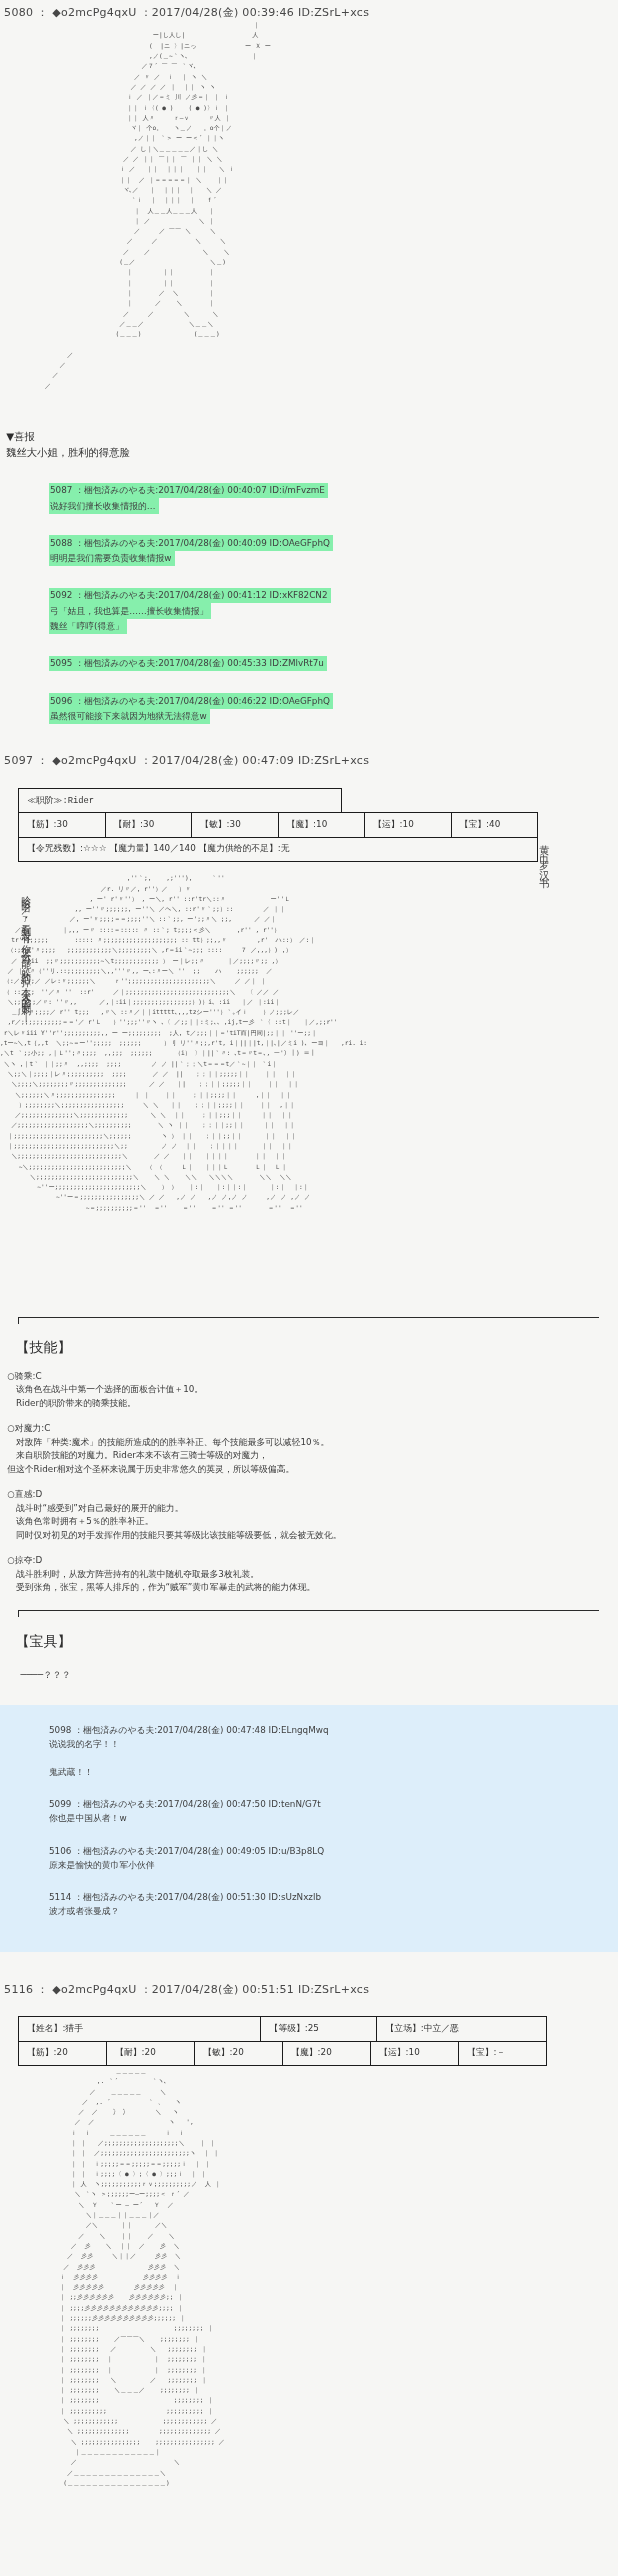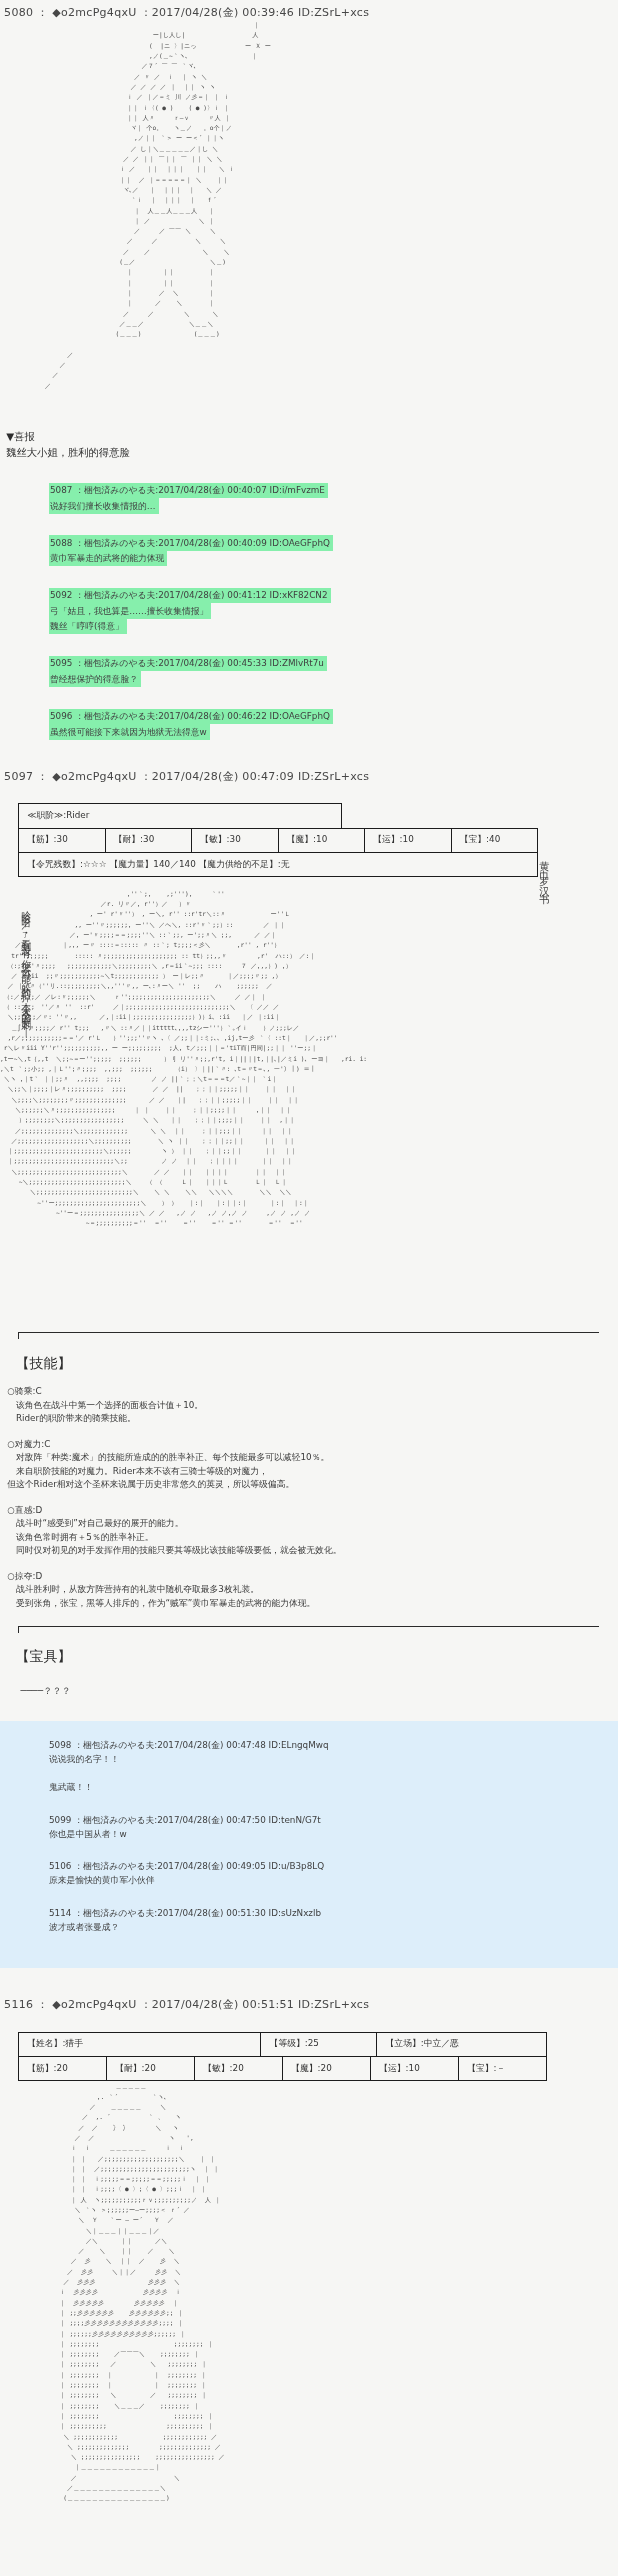--- a/index.html
+++ b/index.html
@@ -13,21 +13,21 @@
   .mreply{margin-bottom:21.6px;}
   .mreply .line{display:block;line-height:14px;}
   .hl{background:#86efac;display:inline-block;padding:0.5px 3.1px 1px 1px;font-size:8.8px;color:#3f3f3f;}
   .section5097,.section5116{position:relative;margin-top:24px;}
   .t{margin:19.6px 0 0 18px;font-size:8.8px;color:#333;}
   .t .tr{display:flex;border-left:1px solid #1c1c1c;border-top:1px solid #1c1c1c;border-right:1px solid #1c1c1c;}
   .t .tr:last-child{border-bottom:1px solid #1c1c1c;}
   .t .td{border-right:1px solid #1c1c1c;padding:5.7px 8.2px;box-sizing:border-box;white-space:nowrap;}
   .t .td:last-child{border-right:none;}
   .t1{width:520px;}
-  .t1 .head{width:62%;}
+  .t1 .head{width:62%;font-family:Liberation Mono, monospace;}
   .t1 .head .td{flex:1;}
   .t2{width:529px;}
   .w-name{flex:0 0 46%;} .w-level{flex:0 0 22%;} .w-align{flex:0 0 32%;}
   .w-eq{flex:1;}
   .w-full{flex:1;}
   .vlabel{position:absolute;right:66px;top:89px;writing-mode:vertical-rl;font-size:10.3px;letter-spacing:8.2px;color:#3c3c3c;}
   .aa2wrap{position:relative;margin-top:11.3px;height:428px;}
   .dlg{position:absolute;left:15.5px;top:14.4px;writing-mode:vertical-rl;font-size:9.8px;line-height:21.6px;letter-spacing:3.6px;color:#383838;}
   .aa2{margin-left:77px;font-size:6.2px;line-height:12.4px;}
   .aa3{margin:16.5px 0 0 20.6px;height:495px;overflow:hidden;font-size:6.2px;line-height:12px;}
@@ -88,30 +88,29 @@
       <div>▼喜报</div>
       <div>魏丝大小姐，胜利的得意脸</div>
     </div>
     <div class="mid-replies">
       <div class="mreply">
         <span class="line"><span class="hl">5087 ：梱包済みのやる夫:2017/04/28(金) 00:40:07 ID:i/mFvzmE</span></span>
         <span class="line"><span class="hl">说好我们擅长收集情报的…</span></span>
       </div>
       <div class="mreply">
         <span class="line"><span class="hl">5088 ：梱包済みのやる夫:2017/04/28(金) 00:40:09 ID:OAeGFphQ</span></span>
-        <span class="line"><span class="hl">黄巾军暴走的武将的能力体现</span></span>
+        <span class="line"><span class="hl">明明是我们需要负责收集情报w</span></span>
       </div>
       <div class="mreply">
         <span class="line"><span class="hl">5092 ：梱包済みのやる夫:2017/04/28(金) 00:41:12 ID:xKF82CN2</span></span>
         <span class="line"><span class="hl">弓「姑且，我也算是……擅长收集情报」</span></span>
         <span class="line"><span class="hl">魏丝「哼哼(得意」</span></span>
       </div>
       <div class="mreply">
         <span class="line"><span class="hl">5095 ：梱包済みのやる夫:2017/04/28(金) 00:45:33 ID:ZMlvRt7u</span></span>
-        <span class="line"><span class="hl">曾经想保护的得意脸？</span></span>
       </div>
       <div class="mreply">
         <span class="line"><span class="hl">5096 ：梱包済みのやる夫:2017/04/28(金) 00:46:22 ID:OAeGFphQ</span></span>
         <span class="line"><span class="hl">虽然很可能接下来就因为地狱无法得意w</span></span>
       </div>
     </div>
   </div>
 
   <div class="section5097">
     <div class="post-header">5097 ： ◆o2mcPg4qxU ：2017/04/28(金) 00:47:09 ID:ZSrL+xcs</div>

